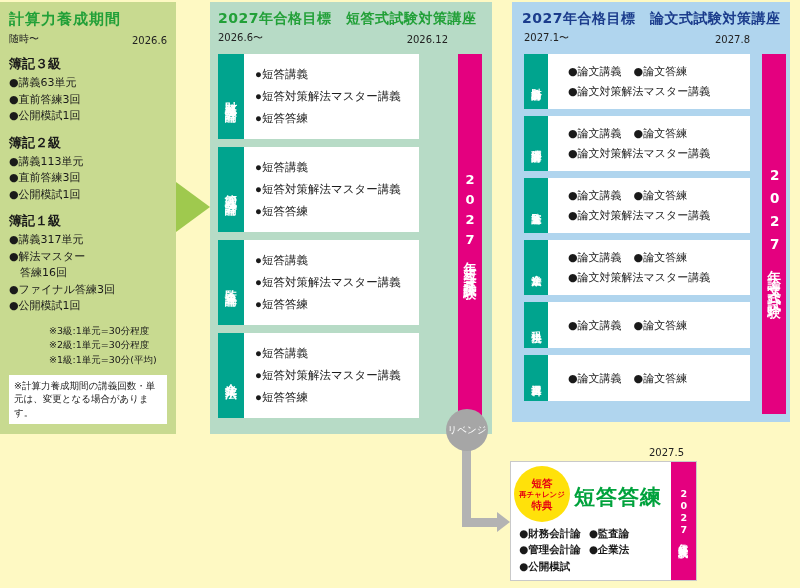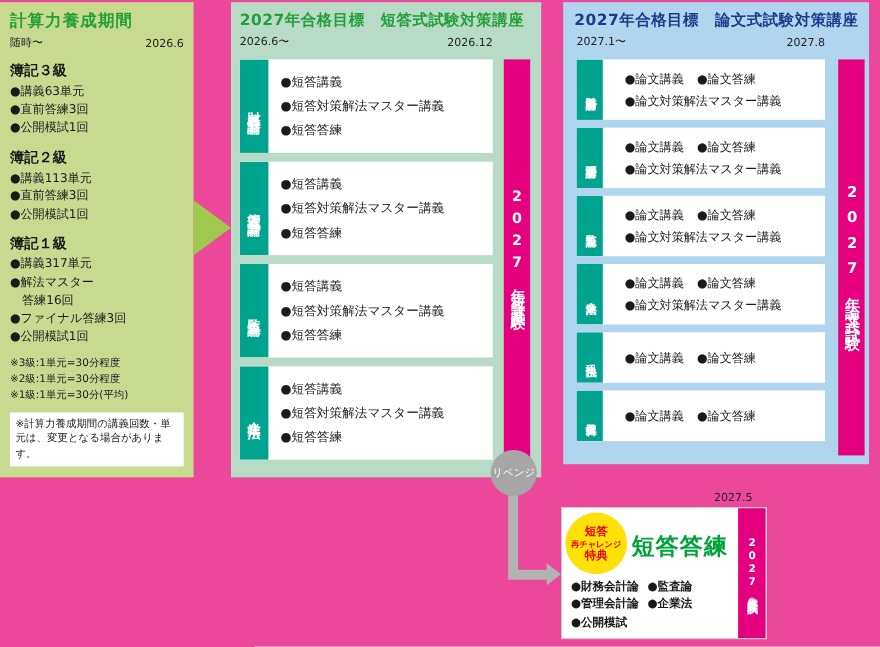--- a/index.html
+++ b/index.html
@@ -1,47 +1,47 @@
 <!DOCTYPE html>
 <html><head>
 <meta charset="utf-8">
 <style>
   * { margin:0; padding:0; box-sizing:border-box; }
   html,body { background:#ffffff; }
   body { font-family:"DejaVu Sans","Liberation Sans",sans-serif; color:#1a1a1a; }
-  .stage { position:relative; width:800px; height:588px; background:#ec4899; overflow:hidden; }
+  .stage { position:relative; width:800px; height:588px; background:#fef9c3; overflow:hidden; }
   .vtext { writing-mode:vertical-rl; text-orientation:upright; line-height:1; }
 
   .panel { position:absolute; top:2px; overflow:hidden; }
 
   
   .panel-left { left:0; width:176px; height:432px; background:#c8da90; padding:8px 9px; }
   .lp-title { font-size:15px; font-weight:bold; color:#22a038; letter-spacing:1px; }
   .dates-row { display:flex; justify-content:space-between; align-items:flex-end; font-size:10px; color:#222; }
   .panel-left .dates-row { margin-top:3px; }
   .course-name { font-size:13px; font-weight:bold; margin:9px 0 2px; }
   .course-line { font-size:11px; line-height:1.5; }
-  .lp-notes { margin-top:9px; font-size:9.5px; line-height:1.55; }
+  .lp-notes { margin-top:9px; font-size:9.5px; line-height:1.55;margin-left:40px; }
   .lp-disclaimer { margin-top:7px; background:#fff; padding:4px 5px; font-size:9.5px; line-height:1.45; }
 
   .flow-arrow { position:absolute; left:176px; top:182px; width:0; height:0;
     border-top:25px solid transparent; border-bottom:25px solid transparent; border-left:34px solid #9fc94e; }
 
   
   .panel-title { position:absolute; left:8px; top:8px; font-size:14px; font-weight:bold; letter-spacing:0.5px; white-space:nowrap; }
   .dates-abs { position:absolute; top:29px;gap:20px; }
   .subject-box { background:#fff; display:flex; overflow:hidden; }
   .strip { background:#00a48e; color:#fff; flex:none; display:flex; align-items:center; justify-content:center; font-weight:bold; }
   .exam-bar { position:absolute; background:#e4007f; color:#fff; font-weight:bold; display:flex; align-items:center; justify-content:center; }
 
   
   .panel-mid { left:210px; width:282px; height:432px; background:#b7dbc6; }
   .panel-mid .panel-title { color:#22a038; }
   .panel-mid .dates-abs { left:8px; width:230px; }
-  .subjects-mid { position:absolute; left:8px; top:52px; width:230px; display:flex; flex-direction:column; gap:8px; }
+  .subjects-mid { position:absolute; left:8px; top:52px; width:201px; display:flex; flex-direction:column; gap:8px;font-family:Liberation Serif, serif; }
   .subjects-mid .subject-box { height:85px; }
   .subjects-mid .strip { width:26px; }
   .subjects-mid .strip .vtext { font-size:12px; letter-spacing:2px; }
   .subject-items { display:flex; flex-direction:column; justify-content:center; gap:7px; padding-left:11px; font-size:11.5px; }
   .bar-mid { left:248px; top:52px; width:24px; height:366px; }
   .bar-mid .vtext { font-size:13px; letter-spacing:5px; }
 
   
   .panel-right { left:512px; width:278px; height:420px; background:#b0d5ee; }
   .panel-right .panel-title { left:10px; color:#1b3c8c; }

